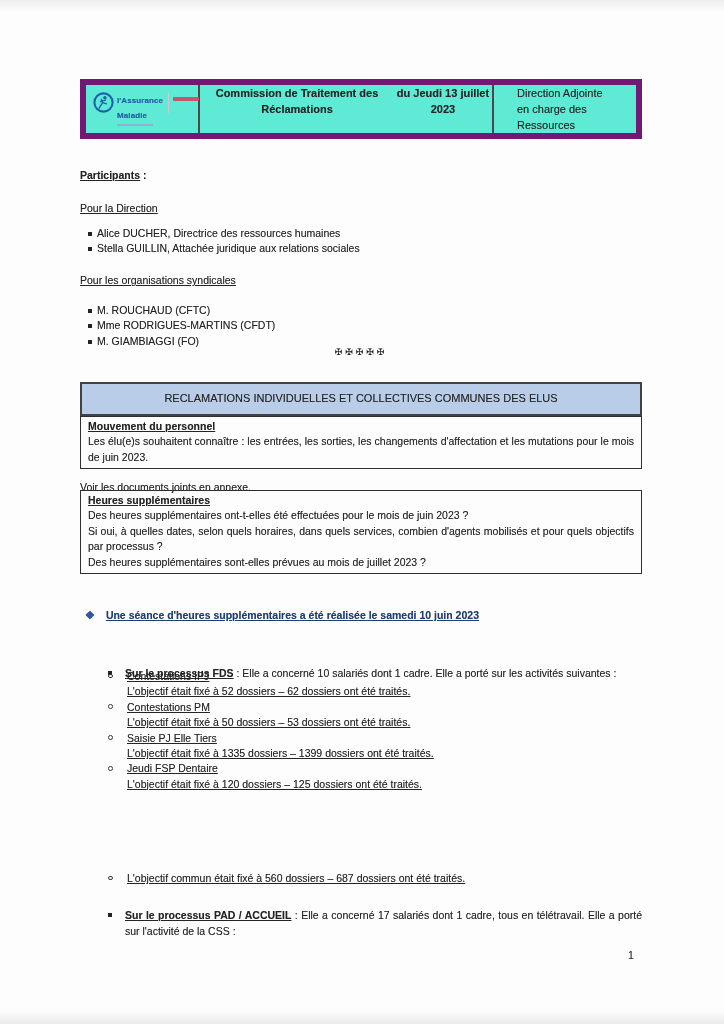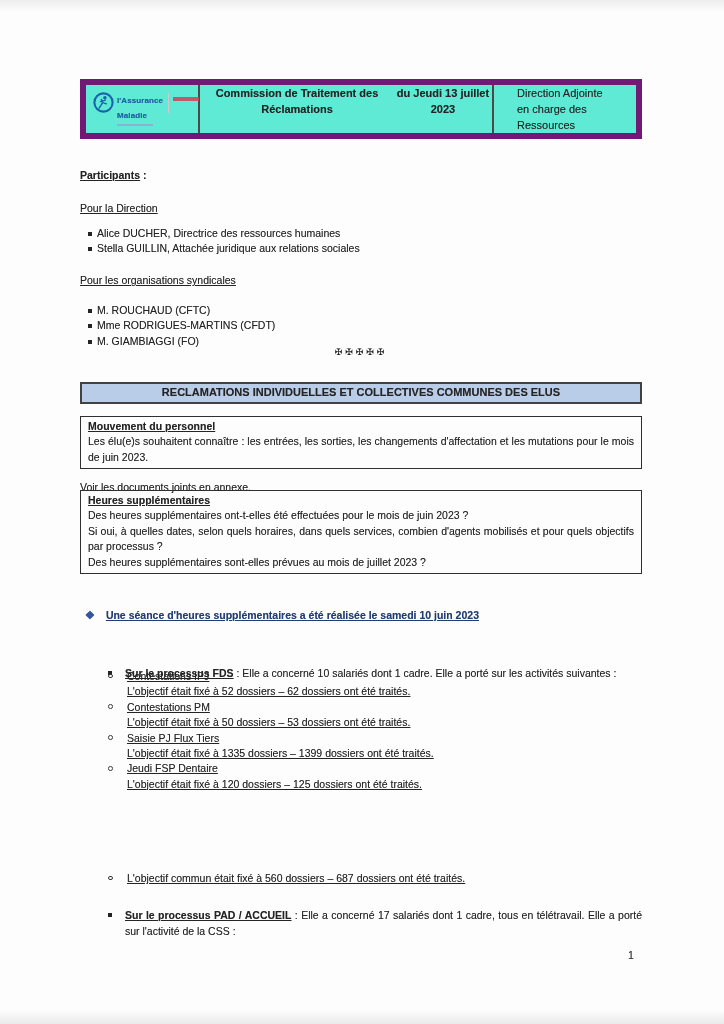--- a/index.html
+++ b/index.html
@@ -32,22 +32,22 @@
   #participants{top:168px;}
   #pour-direction{top:201px;}
   #pour-orgs{top:273px;}
   .sq-item{display:flex;padding-left:8px;}
   .sq-bullet{flex:none;width:4px;height:4px;background:#242424;margin:6px 5px 0 0;}
   #list-direction{top:226px;}
   #list-orgs{top:303px;}
   #dingbats{top:345px;text-align:center;font-size:9px;letter-spacing:3px;color:#242424;}
 
   
-  #banner{top:382px;height:22px;background:#b9cde8;border:2px solid #424242;display:flex;
-          align-items:center;justify-content:center;font-weight:bold;font-size:11px;}
+  #banner{top:382px;height:34px;background:#b9cde8;border:2px solid #424242;display:flex;
+          align-items:center;justify-content:center;font-weight:normal;font-size:11px;}
   .tbox{border:1.5px solid #2f2f2f;padding:2px 7px 3px;background:transparent;}
   #box-mouvement{top:416px;}
   #box-heures{top:490px;}
   .box-title{font-weight:bold;text-decoration:underline;}
   .just{text-align:justify;}
   #annex-note{top:480px;}
 
   
   #session-heading{top:608px;display:flex;color:#1e3e75;font-weight:bold;}
   .diamond{color:#2f55a4;margin:0 11px 0 5px;font-size:11px;text-decoration:none;}
@@ -166,21 +166,21 @@
       <div>Contestations IPJ</div>
       <div>L'objectif était fixé à 52 dossiers – 62 dossiers ont été traités.</div>
     </div>
     <div class="o-item">
       <span class="o-bullet"></span>
       <div>Contestations PM</div>
       <div>L'objectif était fixé à 50 dossiers – 53 dossiers ont été traités.</div>
     </div>
     <div class="o-item">
       <span class="o-bullet"></span>
-      <div>Saisie PJ Flux Tiers</div>
+      <div>Saisie PJ Elle Tiers</div>
       <div>L'objectif était fixé à 1335 dossiers – 1399 dossiers ont été traités.</div>
     </div>
     <div class="o-item">
       <span class="o-bullet"></span>
       <div>Jeudi FSP Dentaire</div>
       <div>L'objectif était fixé à 120 dossiers – 125 dossiers ont été traités.</div>
     </div>
   </div>
 
   <div class="block para-item" id="pad-para">

